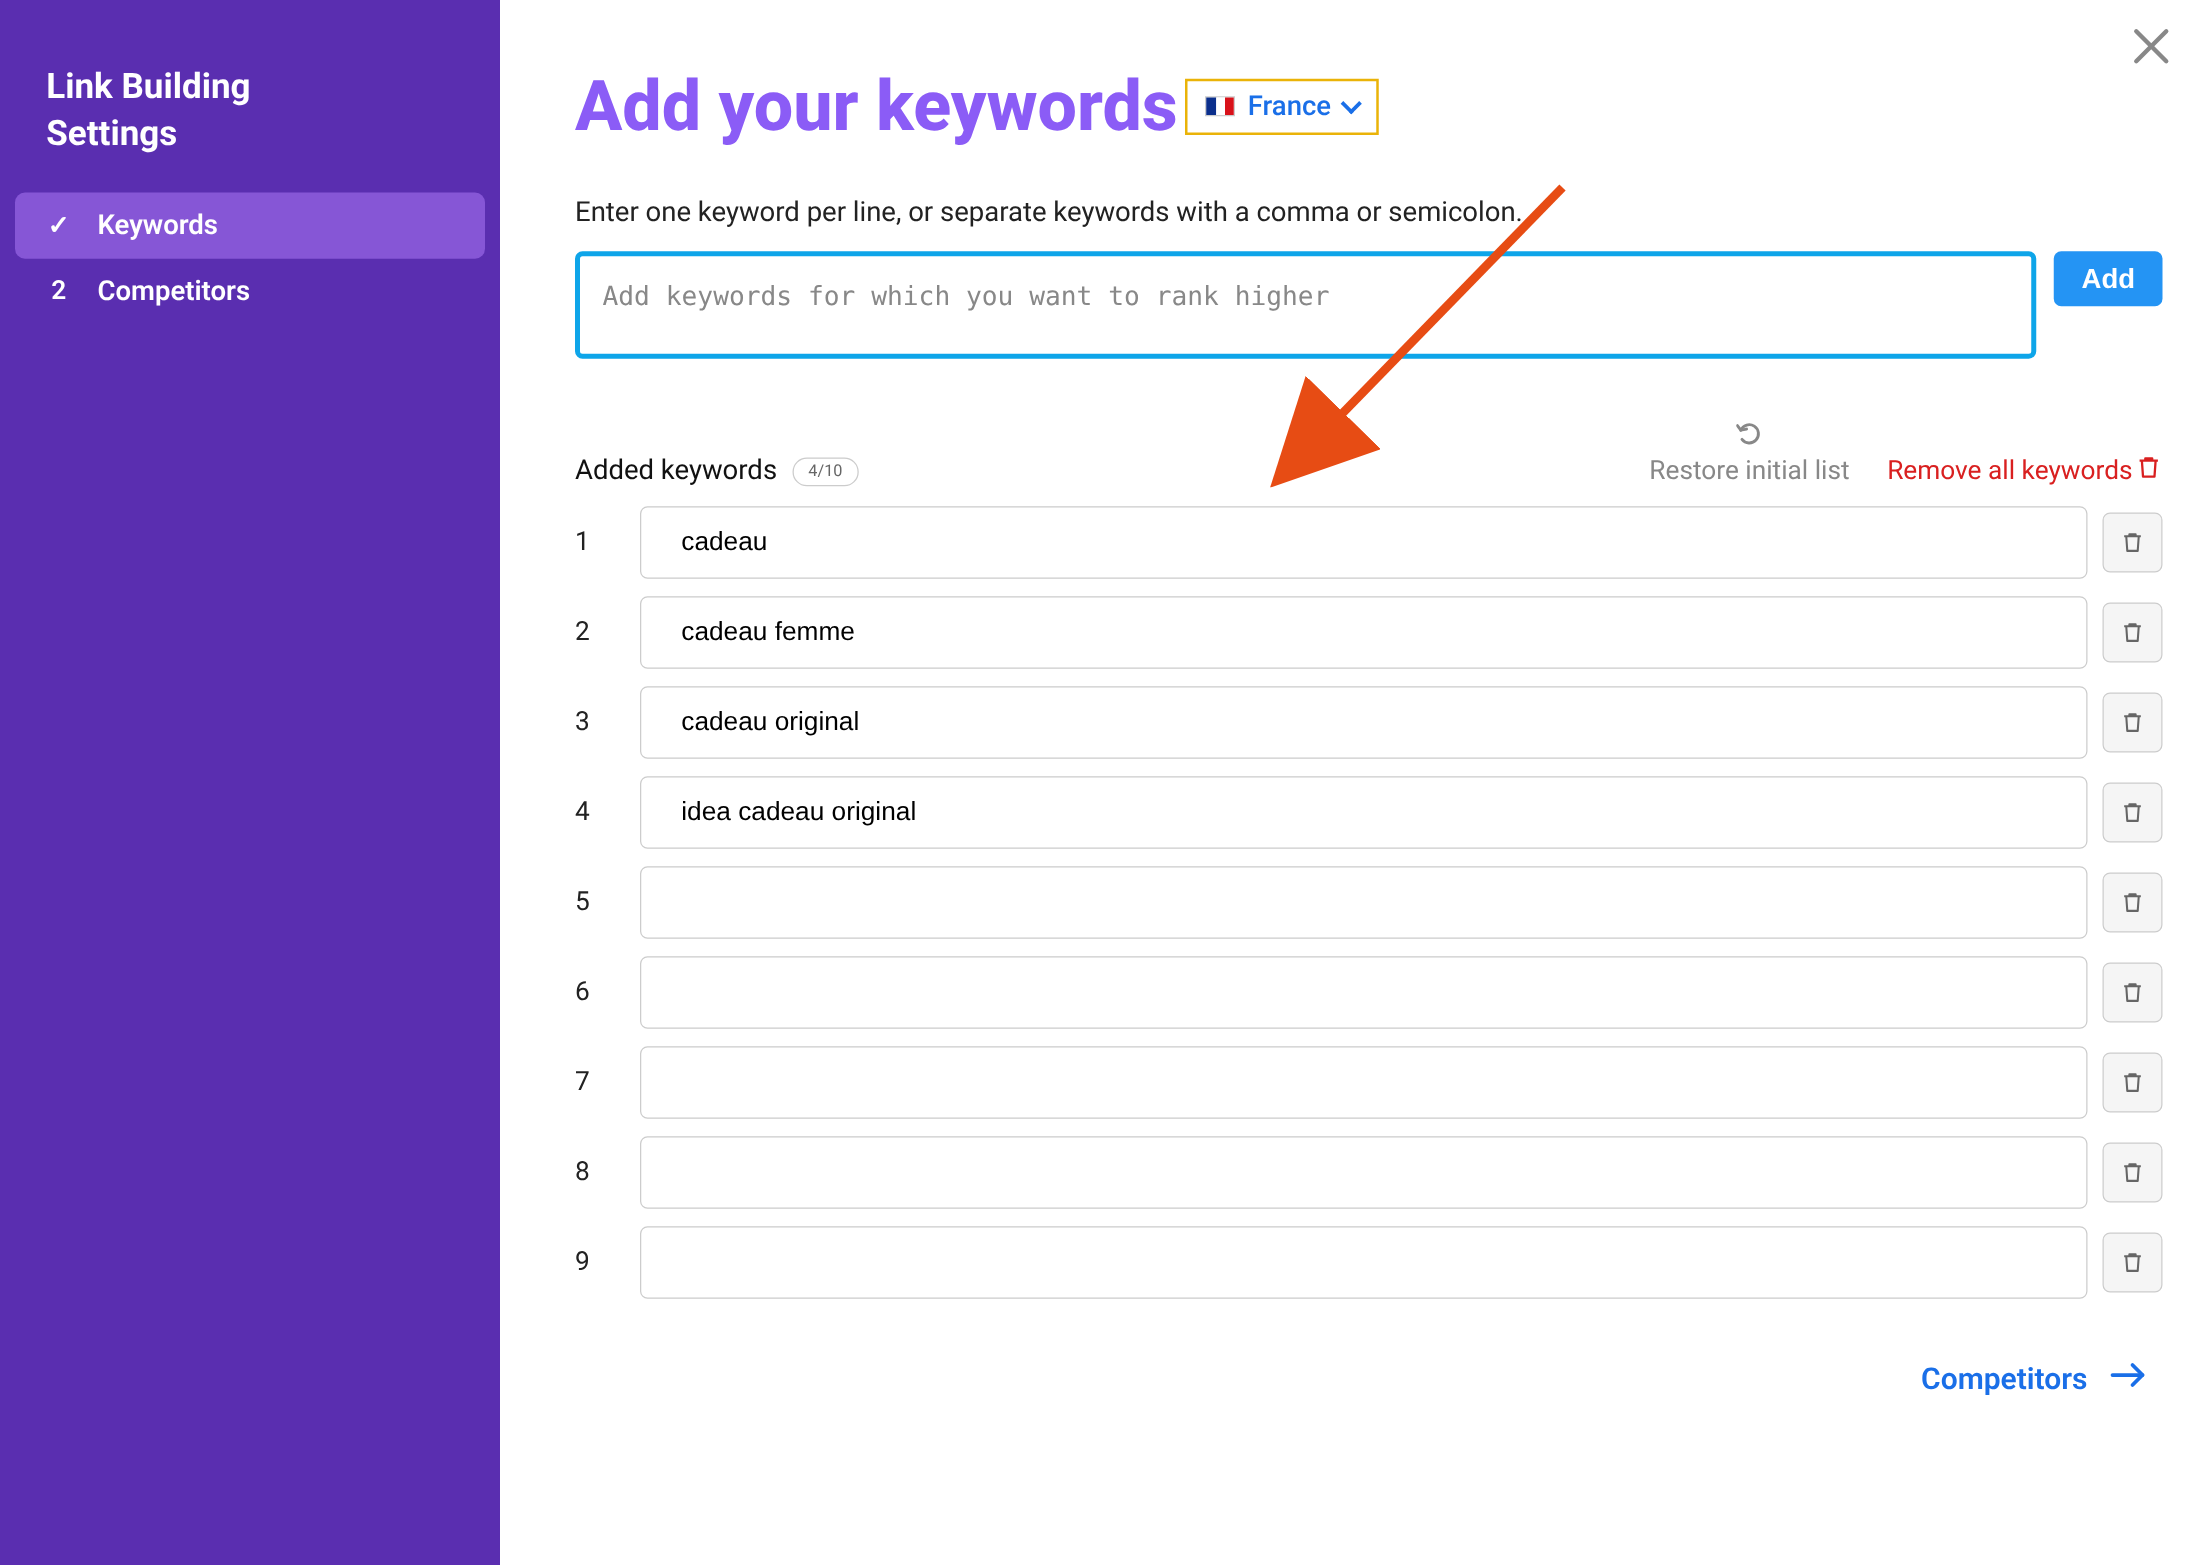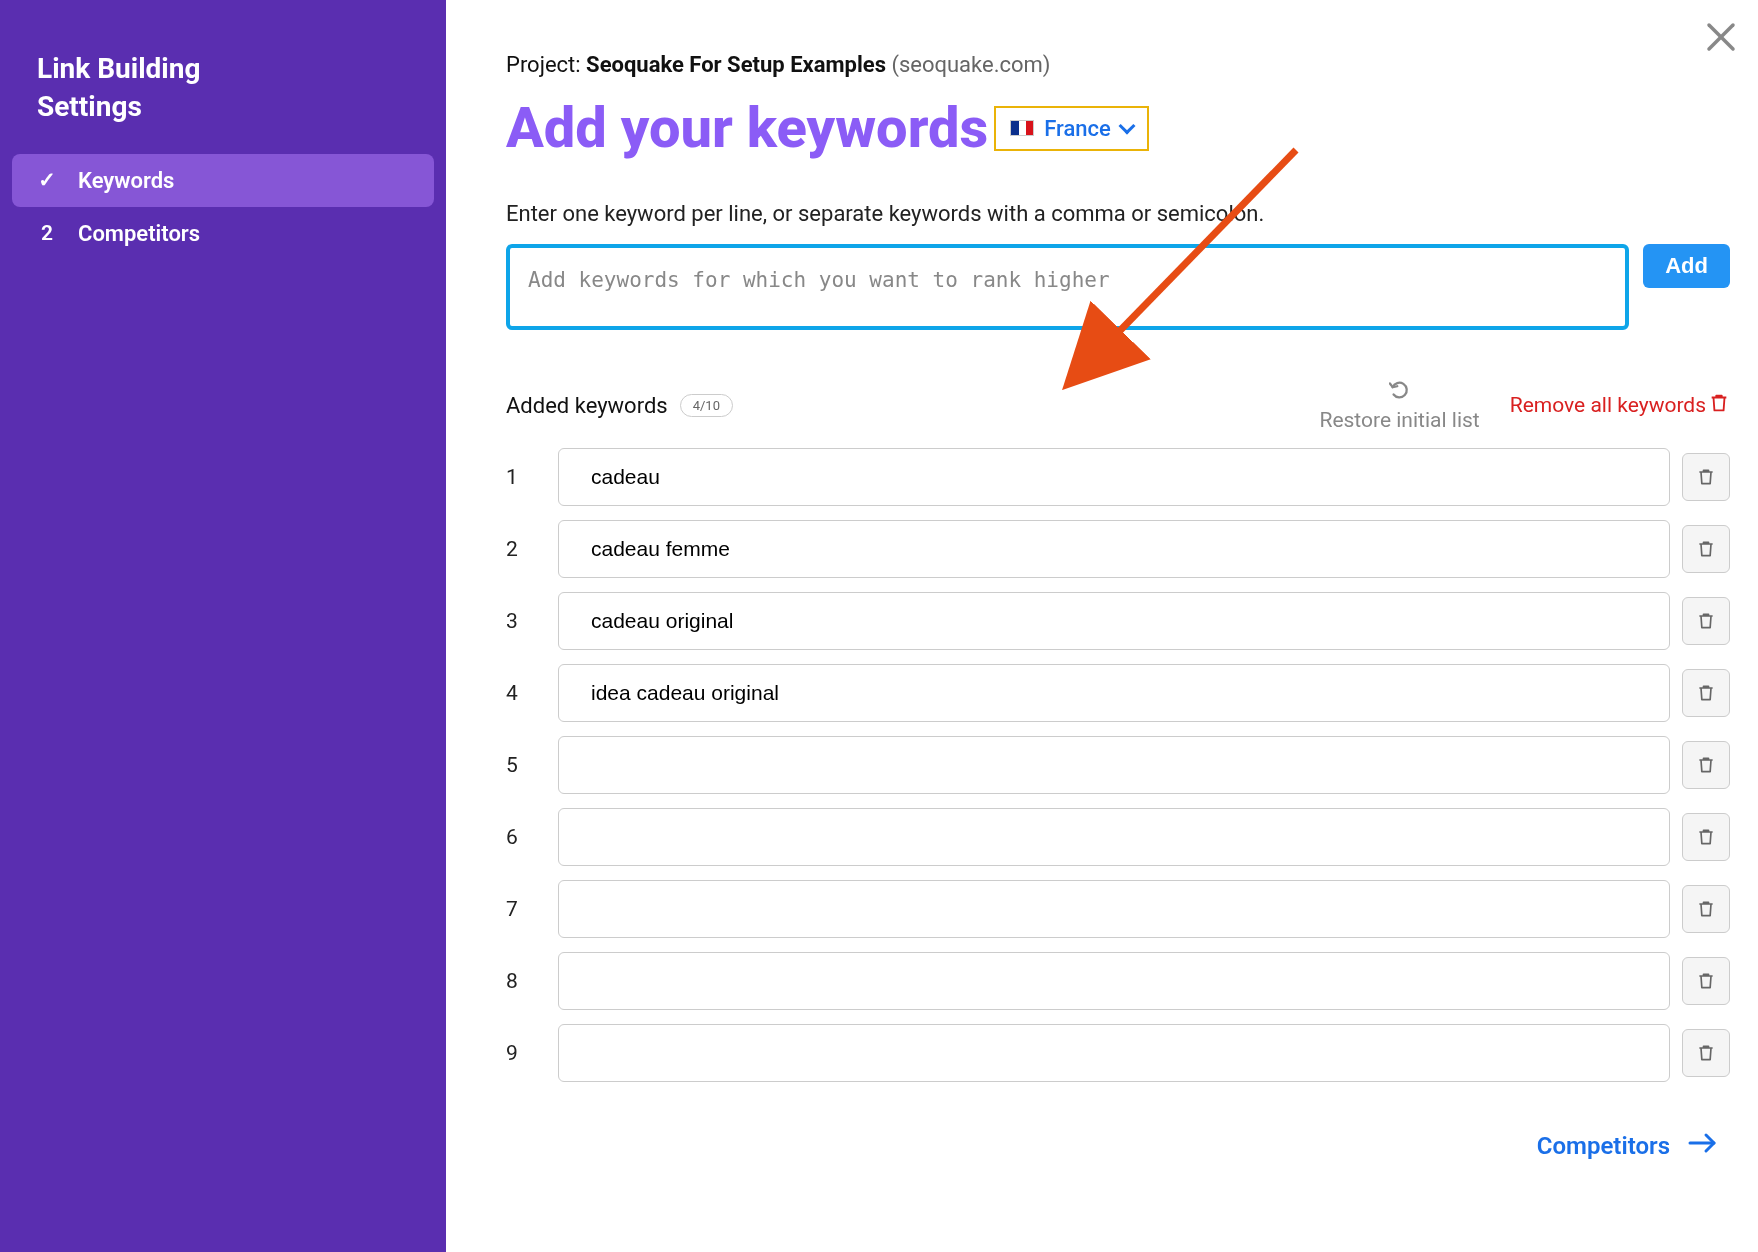--- a/index.html
+++ b/index.html
@@ -6,21 +6,21 @@
 body {
   font-family: -apple-system, BlinkMacSystemFont, 'Segoe UI', Roboto, Helvetica, Arial, sans-serif;
   width: 1758px;
   height: 1252px;
   display: flex;
   background: #fff;
   overflow: hidden;
   transform-origin: top left;
 }
 .sidebar {
-  width: 446px;
+  width: 400px;
   background: #5a2eb0;
   color: #fff;
   padding: 30px 12px 12px 12px;
   flex-shrink: 0;
 }
 .sidebar-title {
   font-size: 28px;
   font-weight: 700;
   line-height: 1.35;
   padding: 20px 25px 28px 25px;
@@ -132,21 +132,21 @@
   border: none;
   border-radius: 6px;
   font-size: 22px;
   font-weight: 600;
   padding: 0 22px;
   height: 44px;
   cursor: pointer;
 }
 .list-header {
   display: flex;
-  align-items: center;
+  align-items: flex-end;
   margin-bottom: 16px;
 }
 .added-label {
   font-size: 22px;
   color: #111;
   margin-right: 12px;
 }
 .count-pill {
   border: 1px solid #ccc;
   border-radius: 14px;
@@ -246,23 +246,20 @@
 </aside>
 
 <main class="main">
   <div class="close-btn">
     <svg width="30" height="30" viewBox="0 0 30 30">
       <line x1="3" y1="3" x2="27" y2="27" stroke="currentColor" stroke-width="3.5" stroke-linecap="round"></line>
       <line x1="27" y1="3" x2="3" y2="27" stroke="currentColor" stroke-width="3.5" stroke-linecap="round"></line>
     </svg>
   </div>
 
-  <div class="project-line">
-    <span class="label">Project: </span><span class="name">Seoquake For Setup Examples</span><span class="domain"> (seoquake.com)</span>
-  </div>
 
   <div class="heading-row">
     <h1 class="page-heading">Add your keywords</h1>
     <div class="country-selector">
       <span class="flag">
         <span class="flag-blue"></span>
           <span class="flag-white"></span>
           <span class="flag-red"></span>
       </span>
       <span>France</span>

